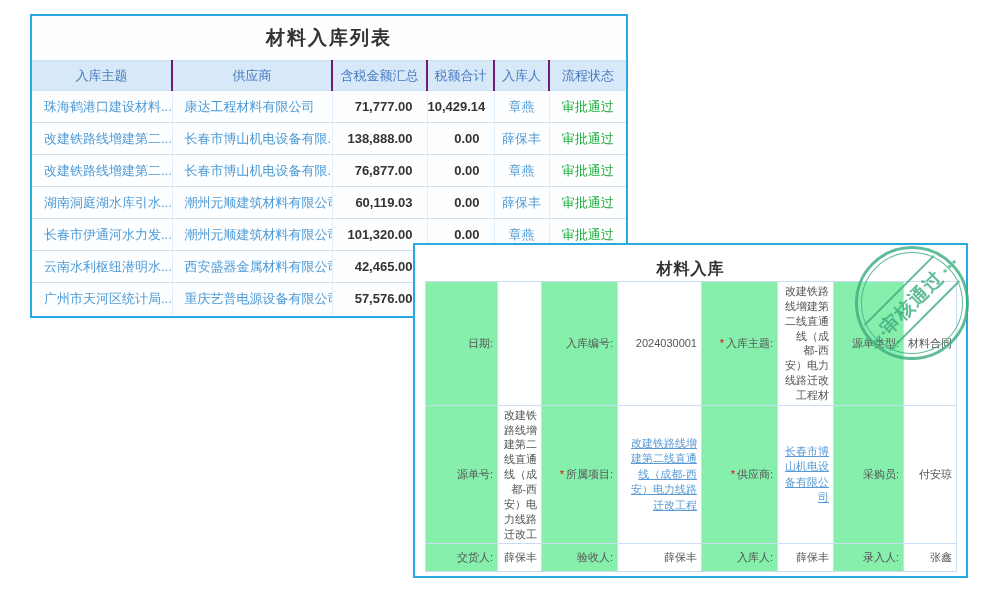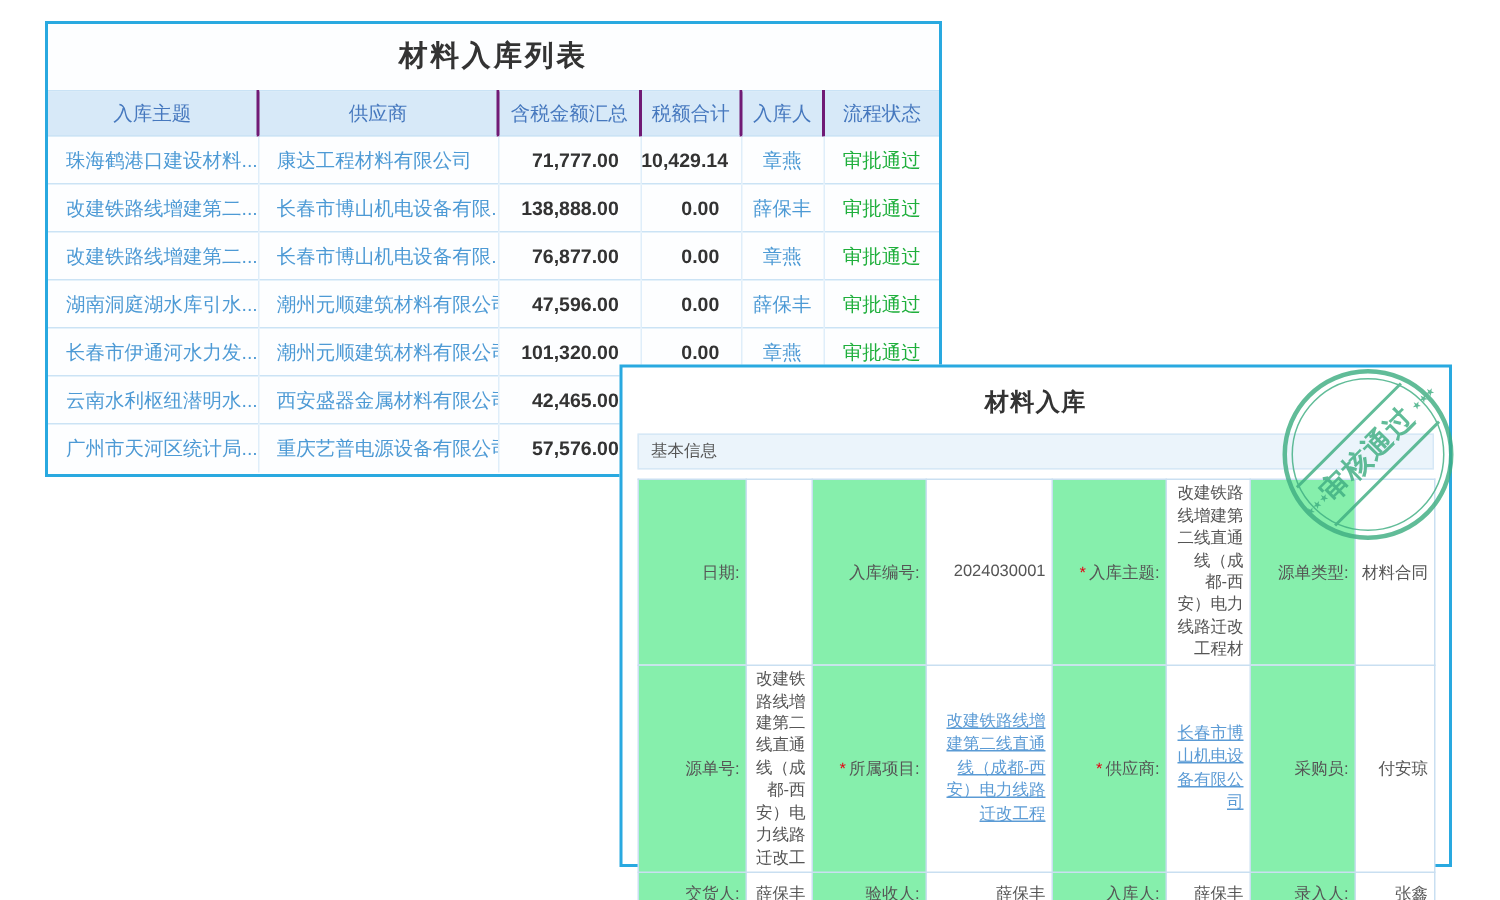--- a/index.html
+++ b/index.html
@@ -101,21 +101,21 @@
           <td class="c-subject">改建铁路线增建第二...</td>
           <td class="c-supplier">长春市博山机电设备有限...</td>
           <td class="c-amount">76,877.00</td>
           <td class="c-tax">0.00</td>
           <td class="c-person">章燕</td>
           <td class="c-status">审批通过</td>
         </tr>
         <tr>
           <td class="c-subject">湖南洞庭湖水库引水...</td>
           <td class="c-supplier">潮州元顺建筑材料有限公司</td>
-          <td class="c-amount">47,596.00</td>
+          <td class="c-amount">60,119.03</td>
           <td class="c-tax">0.00</td>
           <td class="c-person">薛保丰</td>
           <td class="c-status">审批通过</td>
         </tr>
         <tr>
           <td class="c-subject">长春市伊通河水力发...</td>
           <td class="c-supplier">潮州元顺建筑材料有限公司</td>
           <td class="c-amount">101,320.00</td>
           <td class="c-tax">0.00</td>
           <td class="c-person">章燕</td>
@@ -136,21 +136,20 @@
           <td class="c-tax"></td>
           <td class="c-person"></td>
           <td class="c-status"></td>
         </tr>
       </tbody>
     </table>
   </section>
 
   <section class="detail-panel">
     <div class="detail-title">材料入库</div>
-    <div class="section-bar">基本信息</div>
 
     <table class="form">
       <colgroup>
         <col style="width:72px">
           <col style="width:44px">
           <col style="width:76px">
           <col style="width:84px">
         <col style="width:76px">
           <col style="width:56px">
           <col style="width:70px">

